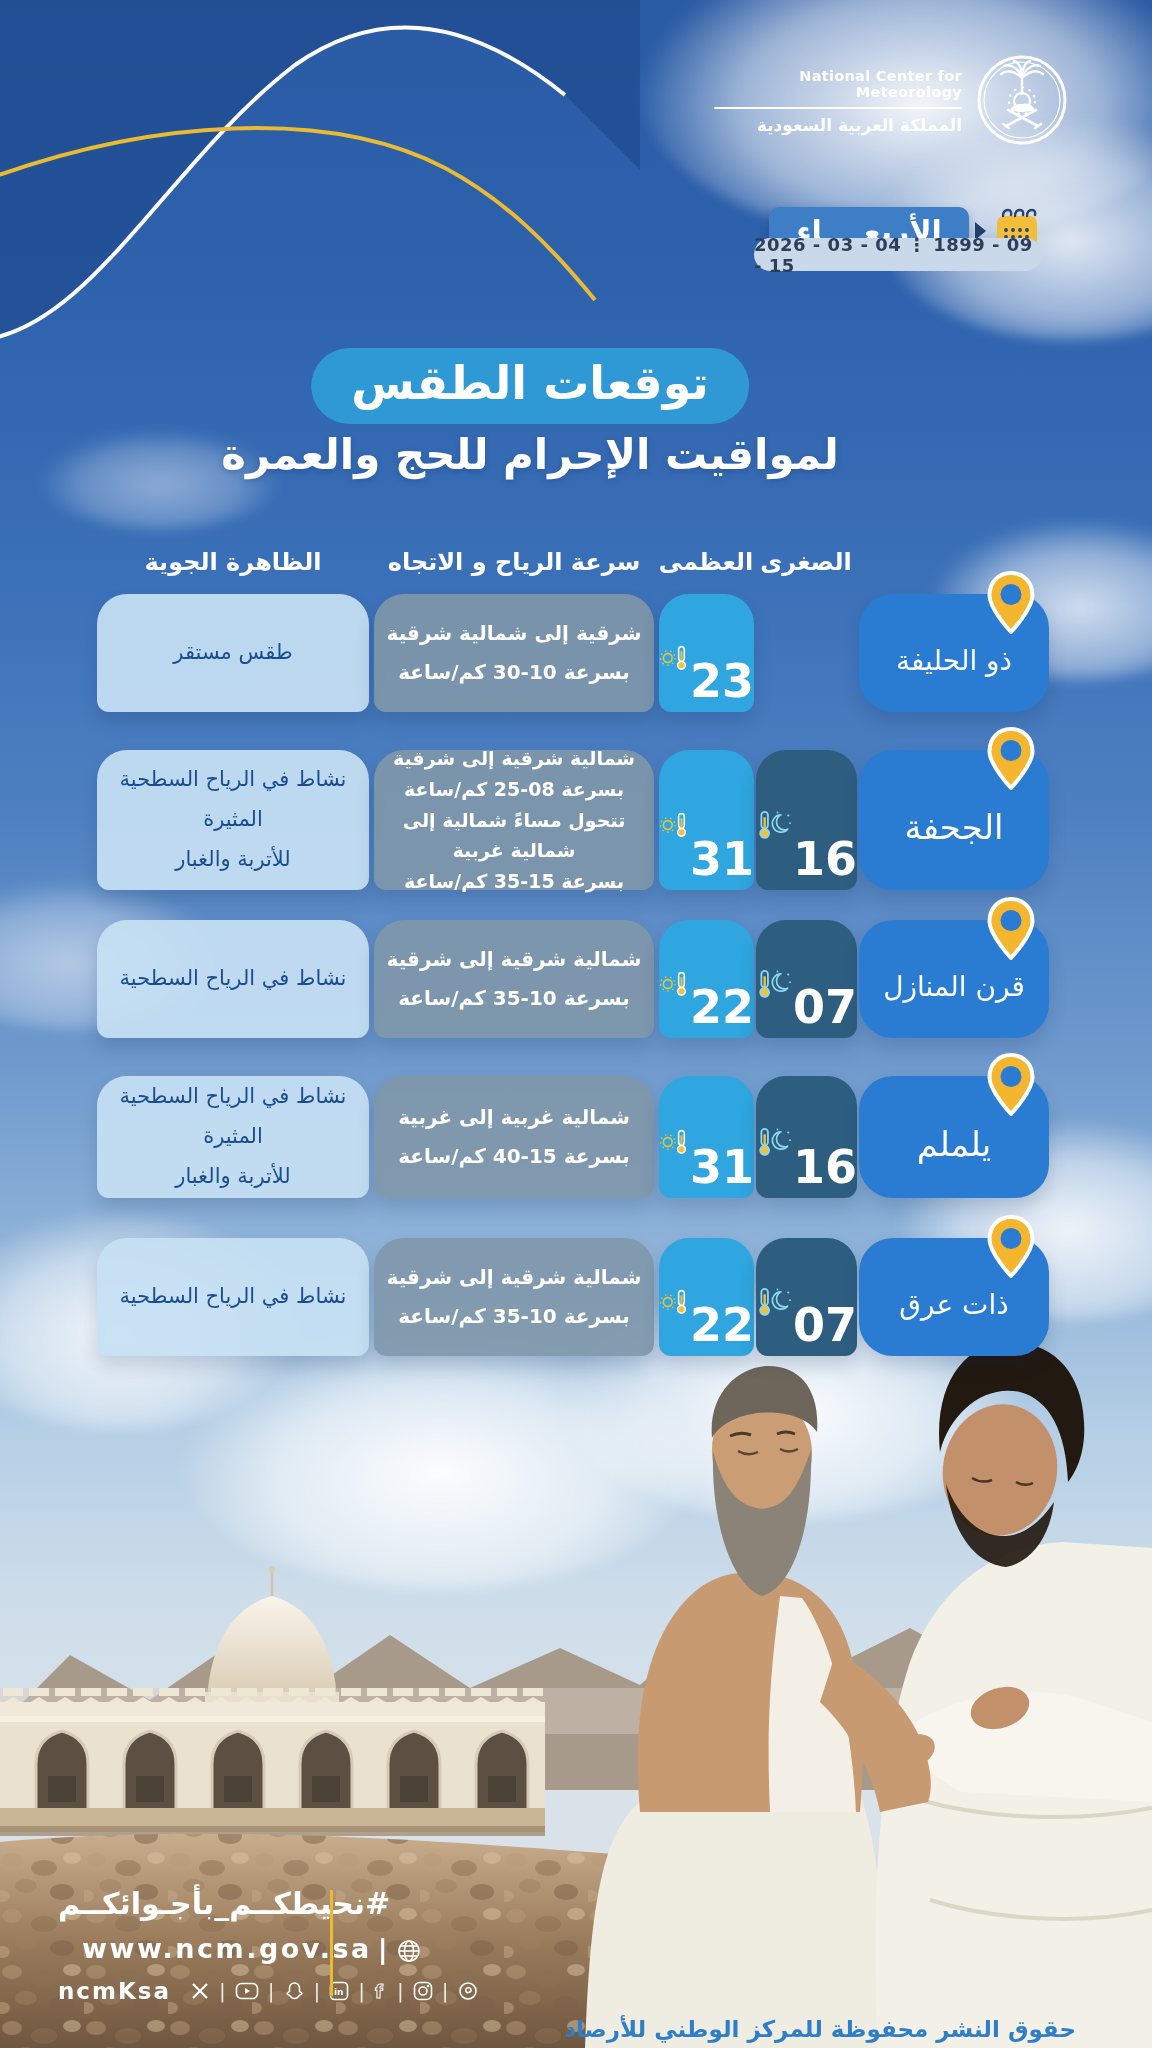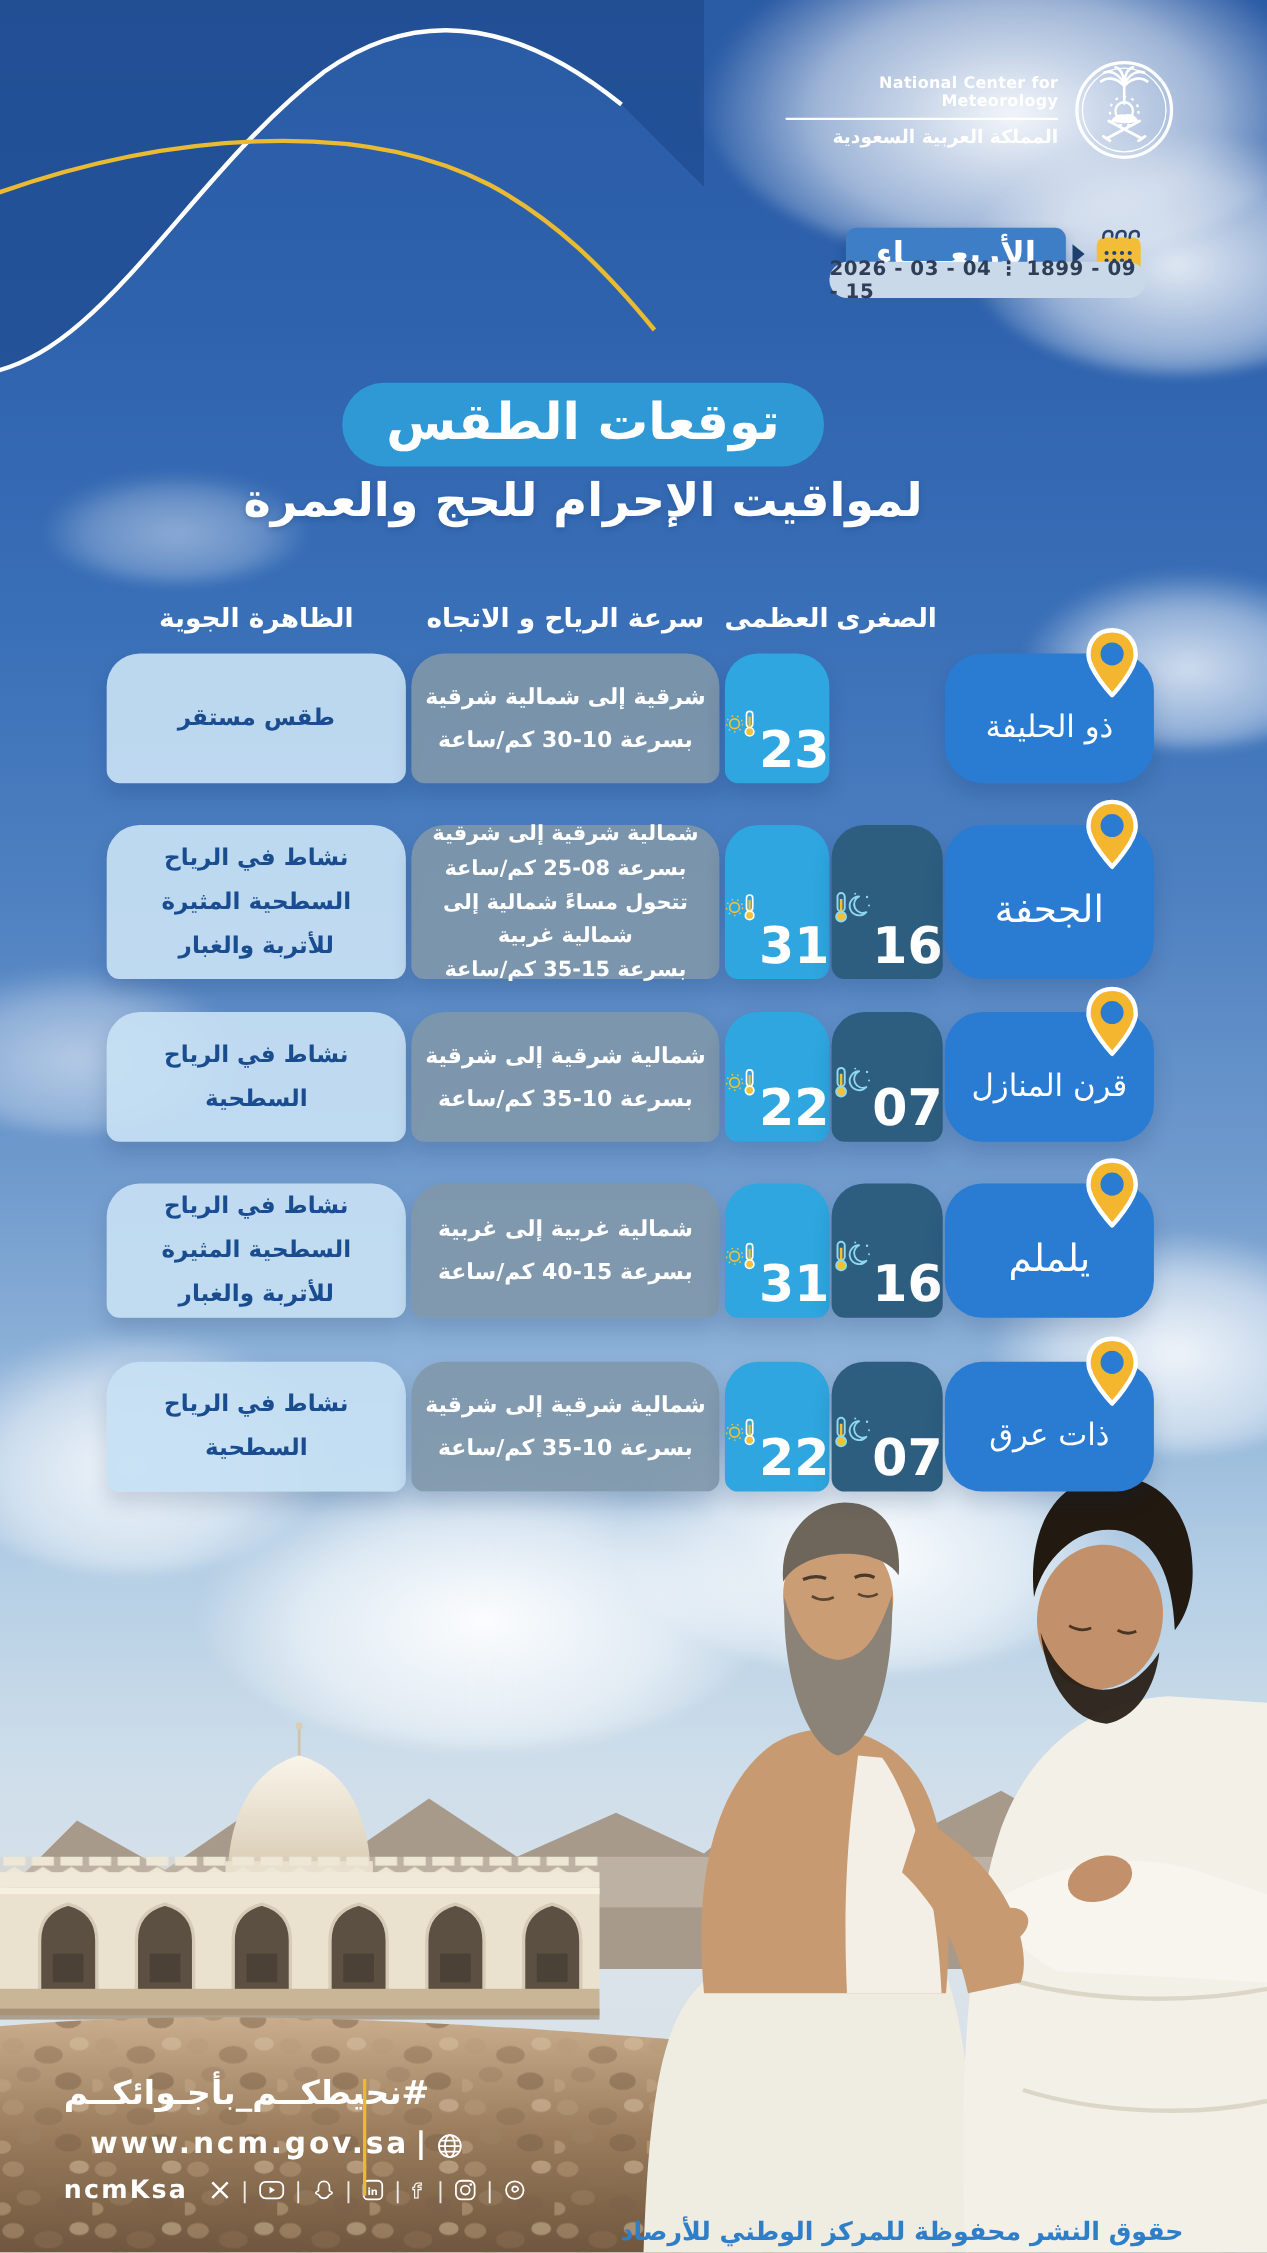--- a/index.html
+++ b/index.html
@@ -38,21 +38,21 @@
   .c-min{left:756px;width:101px;background:var(--min-navy,#2d5e7f);}
   .c-loc{left:859px;width:190px;background:var(--loc-blue,#2a7bd2);border-radius:34px;display:flex;align-items:center;justify-content:center;}
   .c-max,.c-min{display:flex;flex-direction:row;align-items:center;}
   .ticon{margin-top:9px;height:50px;}
   .tnum{margin-top:auto;margin-bottom:8px;color:#fff;font-size:46px;font-weight:bold;line-height:1;}
   .loc-text{color:#ffffff;font-size:28px;font-weight:normal;white-space:nowrap;padding-top:14px;}
   .pin{position:absolute;top:-24px;right:12px;width:52px;height:66px;}
   .preline{white-space:pre-line;text-align:center;direction:rtl;}
   .windtxt{color:#fff;font-size:20px;font-weight:bold;line-height:1.95;padding:4px 10px;}
   .row2 .windtxt{font-size:19px;line-height:1.62;}
-  .phentxt{color:var(--phenom-text,#1a4d8f);font-size:21px;font-weight:bold;line-height:1.9;padding:4px 10px;}
+  .phentxt{color:var(--phenom-text,#1a4d8f);font-size:21px;font-weight:normal;line-height:1.9;padding:4px 10px;}
   
   #footer{left:58px;top:1886px;z-index:8;color:#fff;}
   #hashtag{font-size:30px;font-weight:bold;direction:rtl;text-align:left;}
   #website{margin-top:12px;font-size:27px;font-weight:bold;letter-spacing:2.5px;display:flex;align-items:flex-end;gap:6px;margin-left:24px;}
   #social{margin-top:14px;display:flex;align-items:center;gap:9px;font-size:22px;}
   #social .handle{font-weight:bold;font-size:23px;letter-spacing:2px;margin-right:10px;}
   #social .sp{opacity:.85;font-size:20px;}
   #vline{left:330px;top:1890px;width:3px;height:106px;background:var(--accent-yellow,#e9ba32);z-index:8;}
   #copyright{right:76px;top:2016px;color:var(--copyright-blue,#2e7ec8);font-size:23px;font-weight:bold;z-index:8;direction:rtl;}
   svg text{font-family:"DejaVu Sans",sans-serif;}

